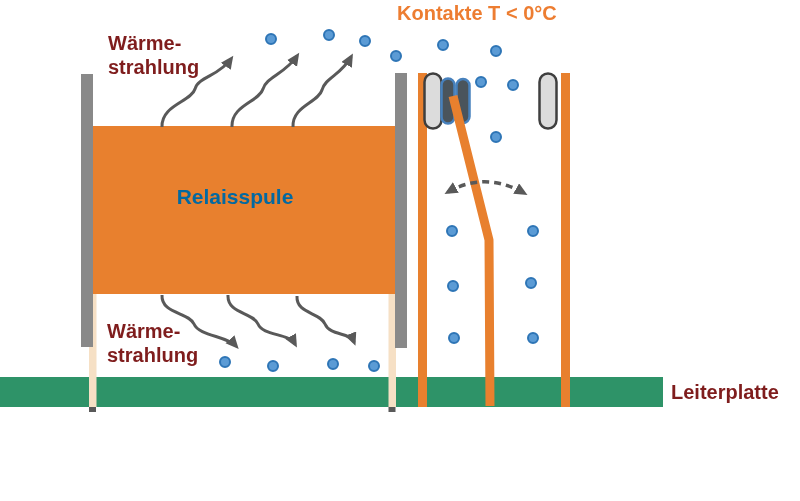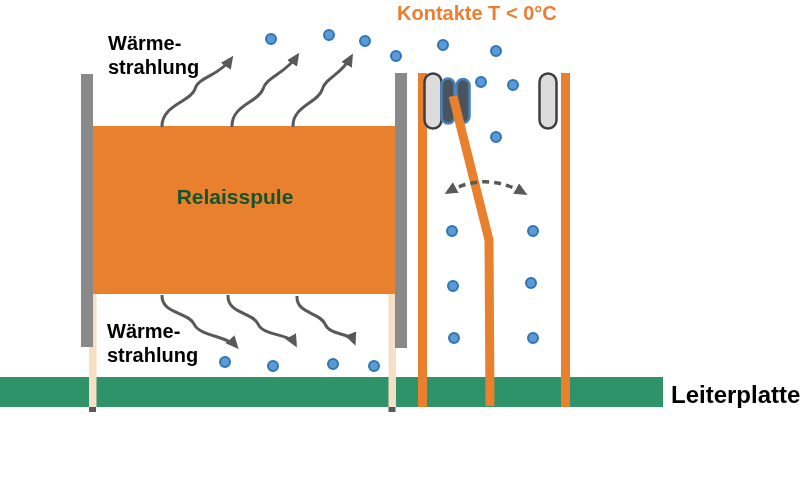--- a/index.html
+++ b/index.html
@@ -4,27 +4,27 @@
 <style>
   html,body{margin:0;padding:0;background:#ffffff;}
   #stage{
     position:relative;
     width:800px;height:412px;
     background:#ffffff;
     font-family:"Liberation Sans", sans-serif;
     overflow:hidden;
   }
   #diagram-svg{position:absolute;left:0;top:0;}
-  .lbl{position:absolute;font-weight:bold;color:#000000;line-height:1.22;}
+  .lbl{position:absolute;font-weight:bold;color:#7f1d1d;line-height:1.22;}
   .lbl-contacts{left:397px;top:1px;font-size:20px;color:#ED7D31;}
   .lbl-heat-top{left:108px;top:31px;font-size:20px;}
   .lbl-heat-bottom{left:107px;top:319px;font-size:20px;}
-  .lbl-coil{left:85px;top:184px;width:300px;text-align:center;font-size:21px;color:#14532d;line-height:25px;}
+  .lbl-coil{left:85px;top:184px;width:300px;text-align:center;font-size:21px;color:#0369a1;line-height:25px;}
   .lbl-opener{left:588px;top:94px;font-size:20px;}
-  .lbl-board{left:671px;top:380px;font-size:24px;}
+  .lbl-board{left:671px;top:380px;font-size:20px;}
   .lbl-volt{left:221px;top:446px;width:40px;text-align:center;font-size:29px;}
 </style>
 </head>
 <body>
 
 <div id="stage">
 
   <svg id="diagram-svg" width="800" height="501" viewBox="0 0 800 501">
     <defs>
       <marker id="ah-end" markerUnits="userSpaceOnUse" markerWidth="16" markerHeight="14" refX="9" refY="6" orient="auto">

